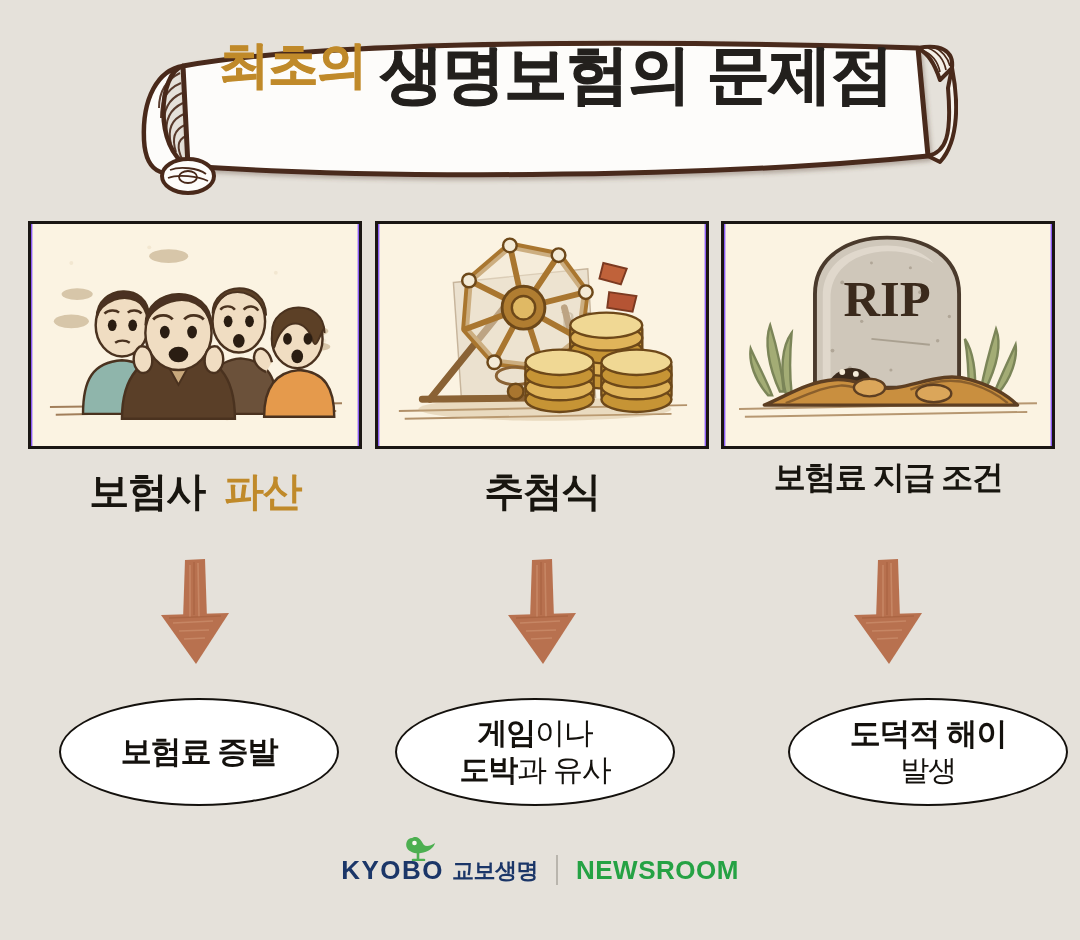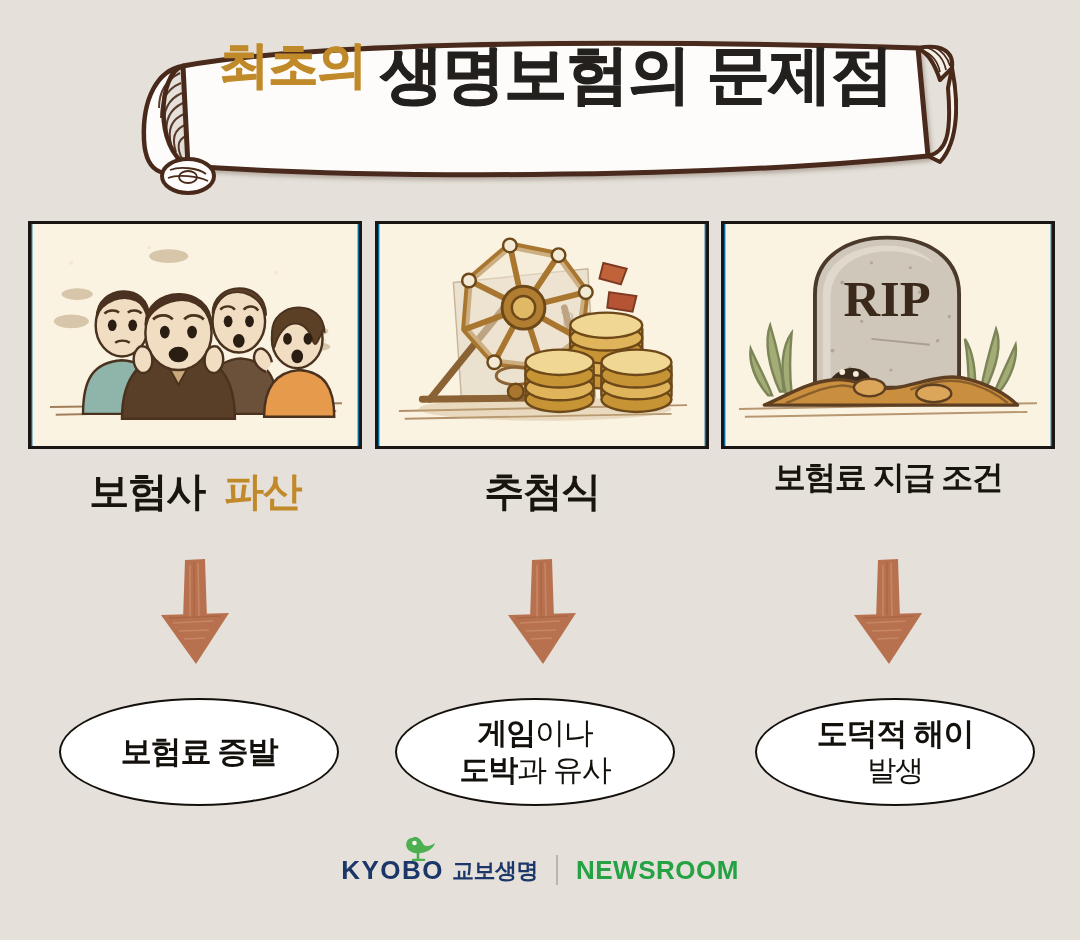--- a/index.html
+++ b/index.html
@@ -28,21 +28,21 @@
     font-size: 63px; font-weight: 800; color: #23201d;
     -webkit-text-stroke: 1px #23201d;
   }
   .banner-text .sp { display: inline-block; width: 14px; }
 
   
   .frames { position: absolute; left: 0; top: 221px; width: 1080px; height: 228px; }
   .frame {
     position: absolute; top: 0; width: 334px; height: 228px;
     border: 3px solid #1a1613;
-    background: #0369a1;
+    background: #8b5cf6;
     overflow: hidden;
   }
   .frame.f1 { left: 28px; }
   .frame.f2 { left: 375px; }
   .frame.f3 { left: 721px; }
   .frame svg { display: block; width: 100%; height: 100%; }
 
   
   .caption {
     position: absolute; text-align: center; width: 334px;
@@ -66,21 +66,21 @@
     position: absolute; width: 280px; height: 108px; top: 698px;
     background: #ffffff;
     border: 2.5px solid #14110d;
     border-radius: 50%;
     display: flex; flex-direction: column;
     align-items: center; justify-content: center;
     color: #14110d; letter-spacing: -1.2px;
   }
   .o1 { left: 59px; }
   .o2 { left: 395px; }
-  .o3 { left: 755px; }
+  .o3 { left: 788px; }
   .oval .line { white-space: nowrap; line-height: 1.22; }
   .oval .b { font-weight: 800; }
   .oval .n { font-weight: 500; }
   .o1 .line { font-size: 31px; }
   .o2 .line { font-size: 30px; }
   .o3 .l1 { font-size: 31px; }
   .o3 .l2 { font-size: 29px; }
 
   
   .footer {

